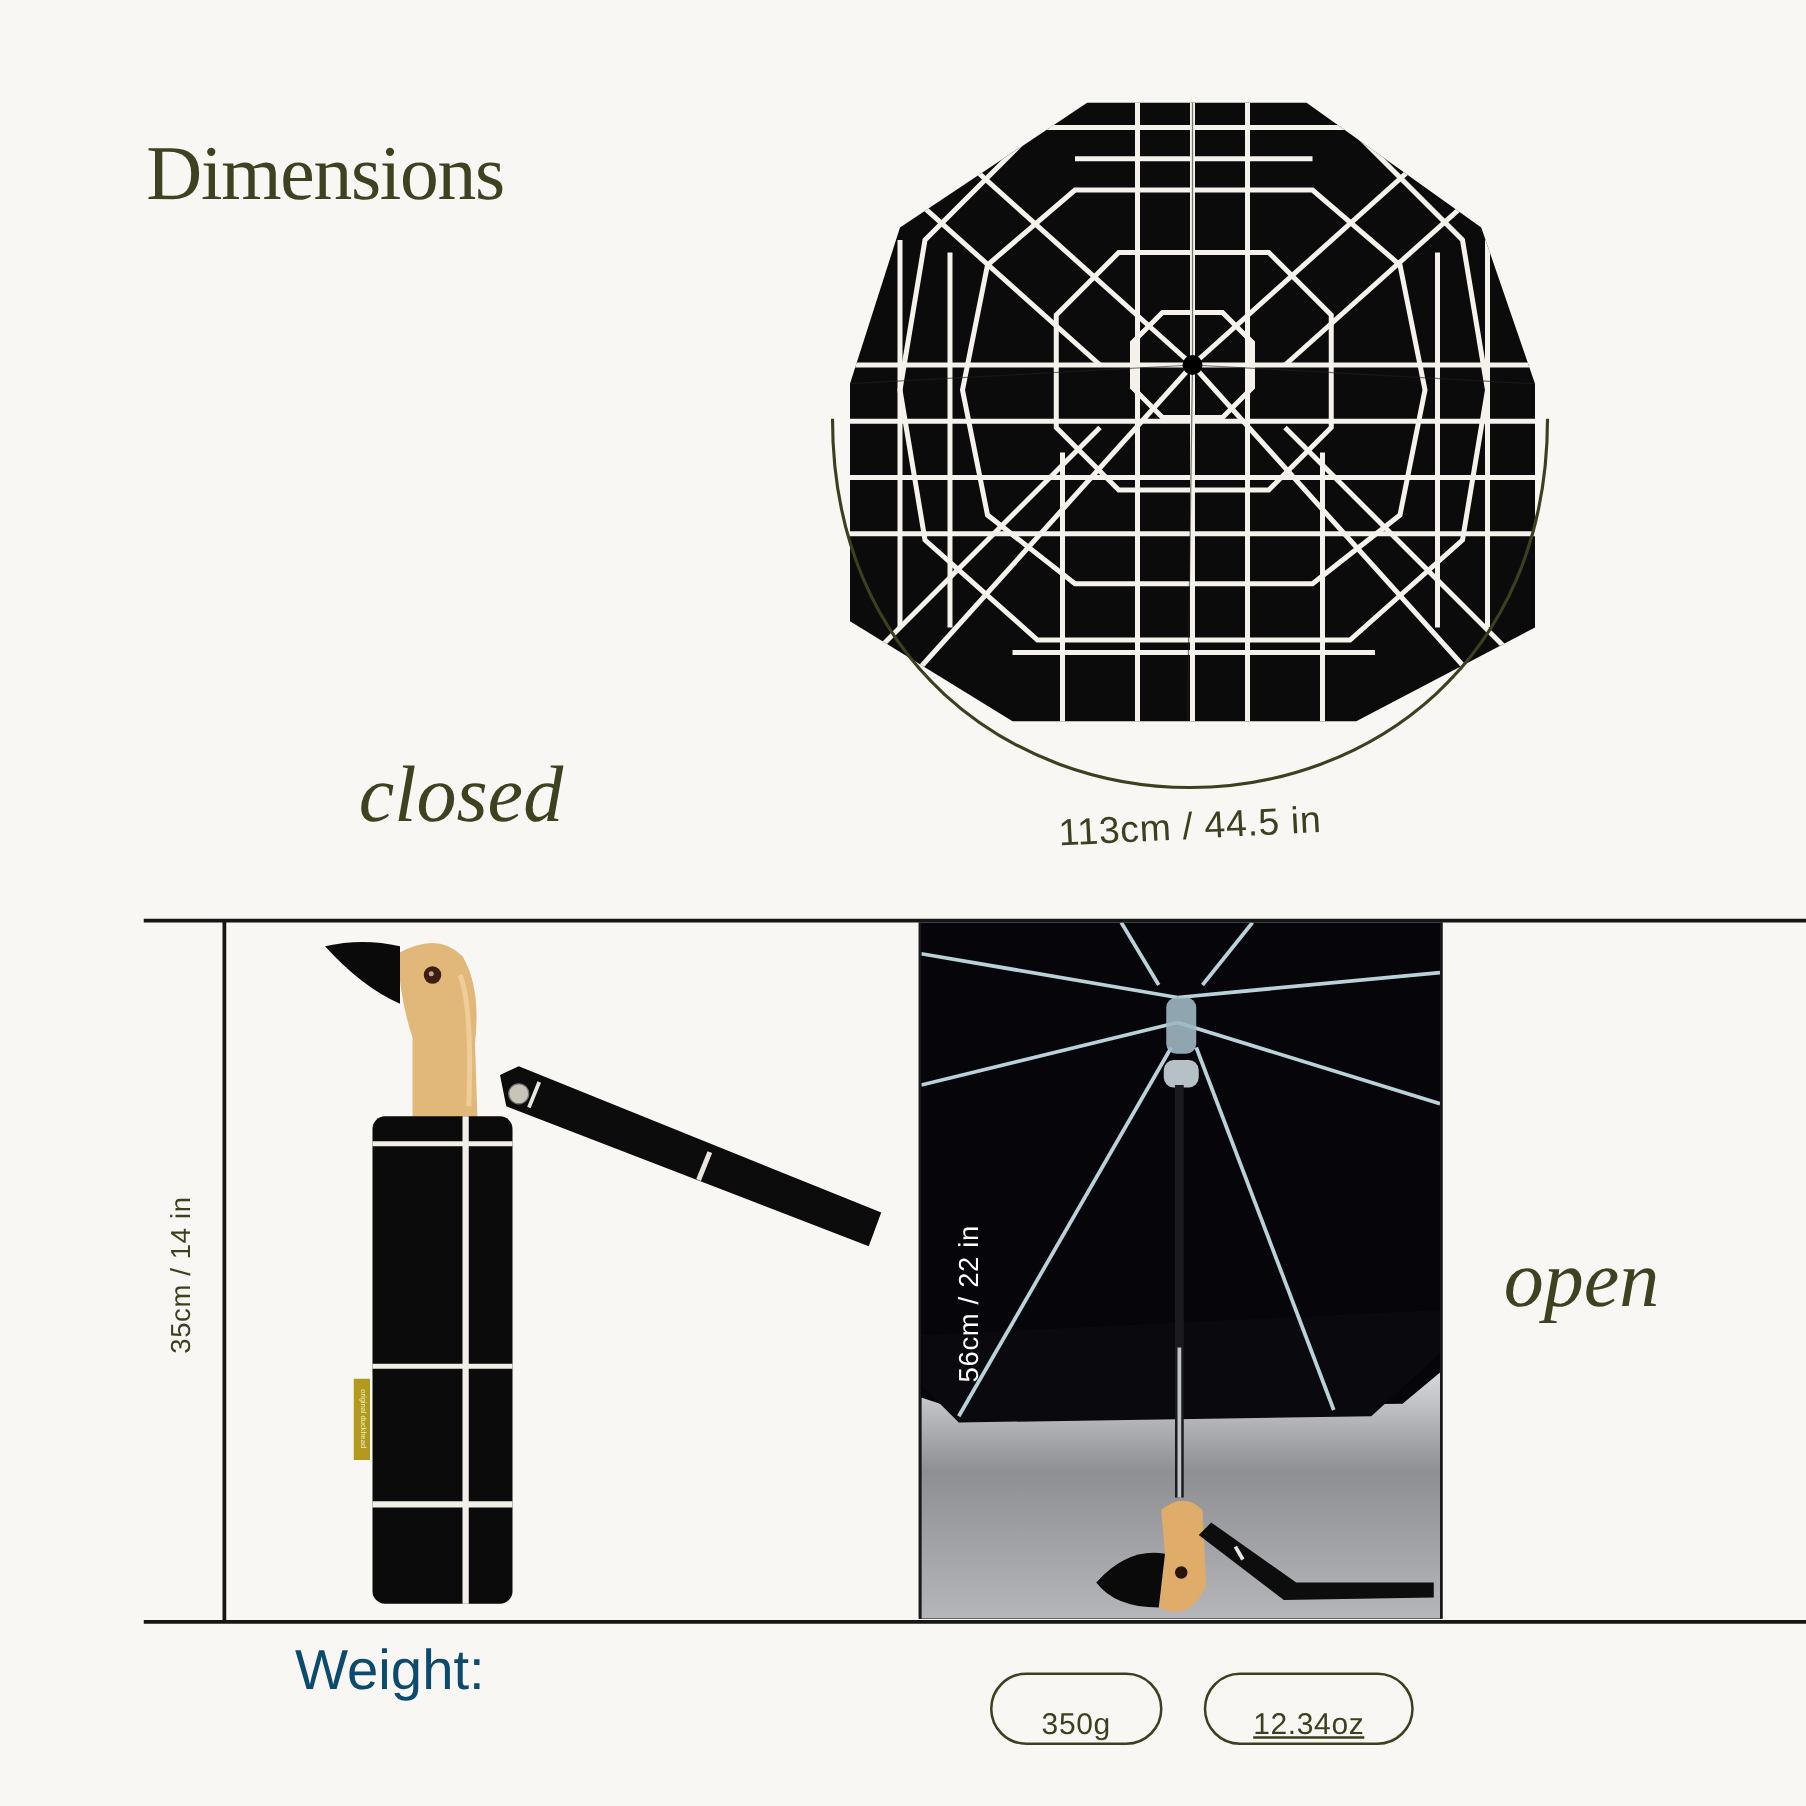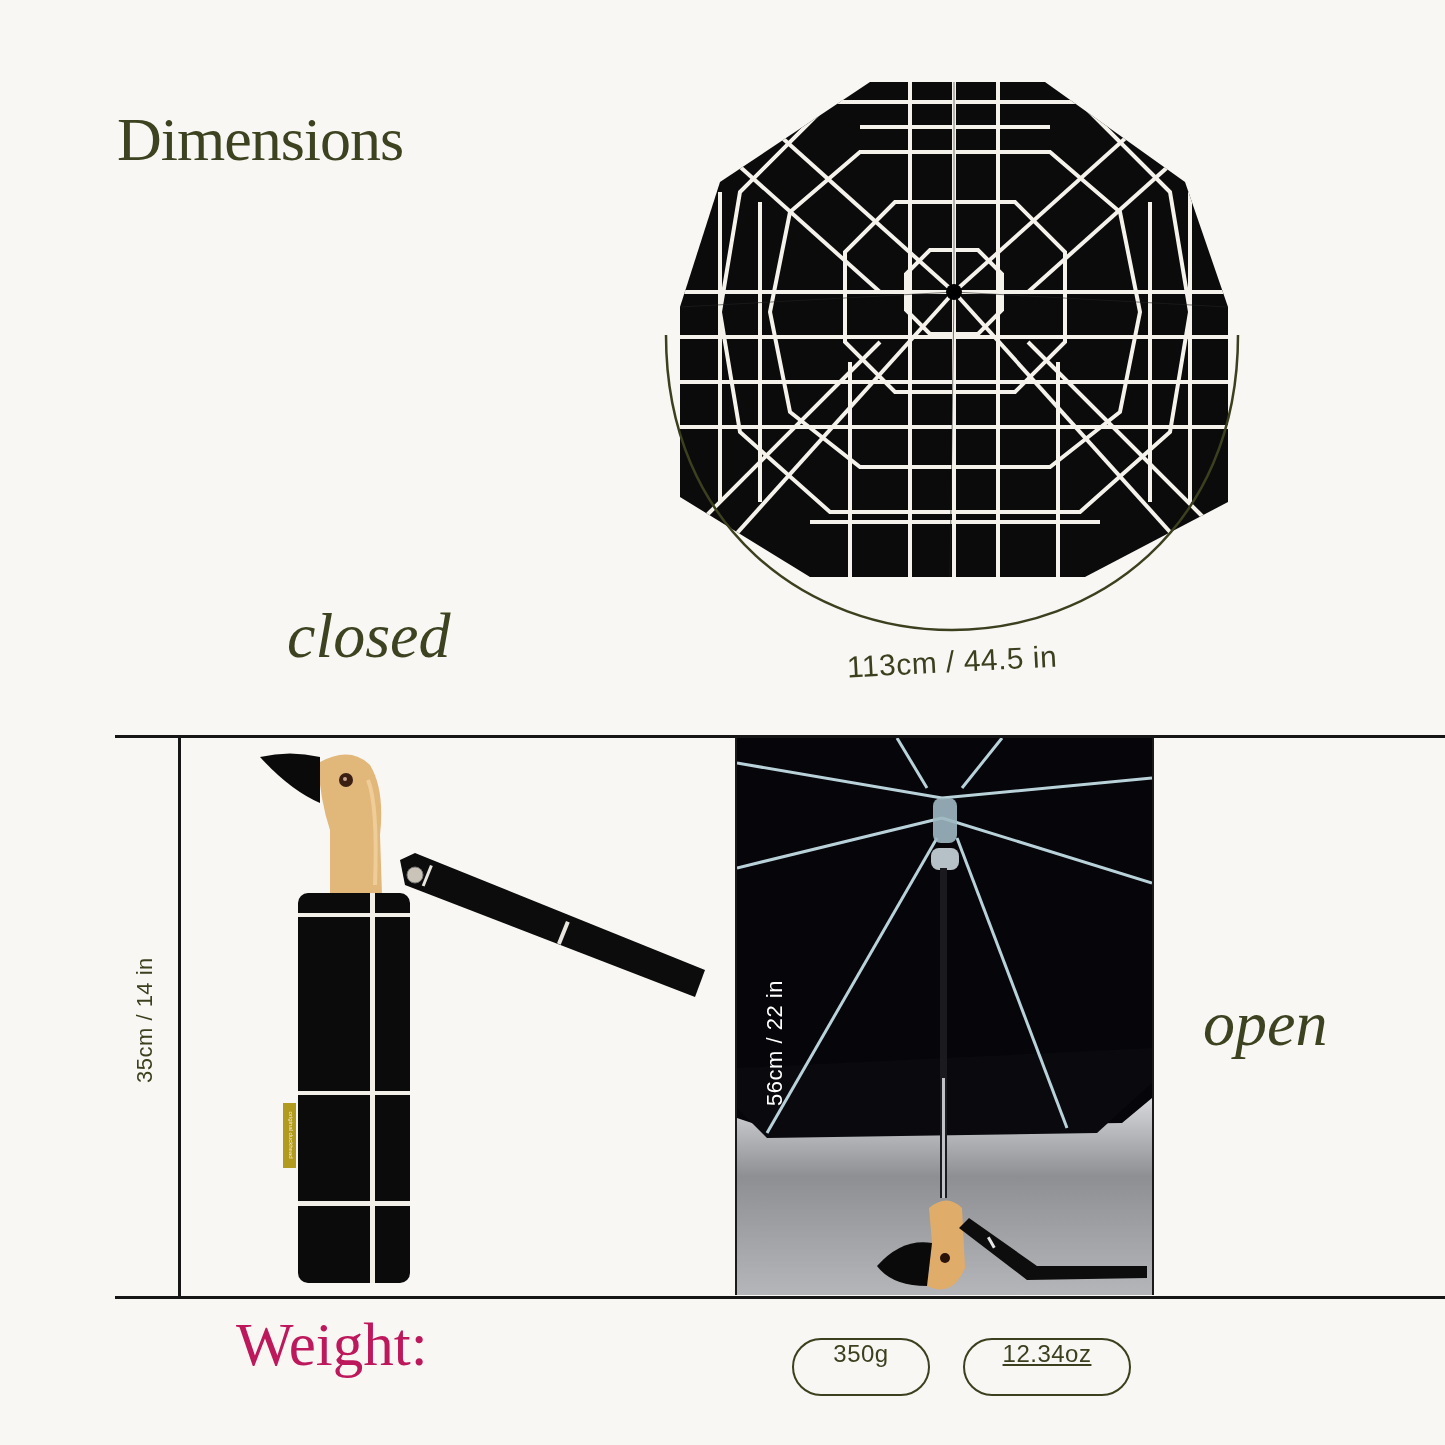--- a/index.html
+++ b/index.html
@@ -100,32 +100,32 @@
       color: #ffffff;
       text-align: center;
       transform: rotate(-90deg);
       white-space: nowrap;
       letter-spacing: 0.5px;
     }
 
     .weight-label {
       left: 236px;
       top: 1310px;
-      font-family: Liberation Serif, serif;
-      font-size: 61px;
-      color: #be185d;
+      font-family: Liberation Sans, sans-serif;
+      font-size: 45px;
+      color: #0c4a6e;
     }
     .pill {
       top: 1338px;
       height: 58px;
       border: 2.5px solid #3c401f;
       border-radius: 30px;
       box-sizing: border-box;
       display: flex;
-      align-items: flex-start;
+      align-items: flex-end;
       justify-content: center;
       font-size: 24px;
       color: #3c401f;
       letter-spacing: 0.5px;
     }
     .pill-g { left: 792px; width: 138px; }
     .pill-oz { left: 963px; width: 168px; text-decoration: underline; }
   </style>
 </head>
 <body>

